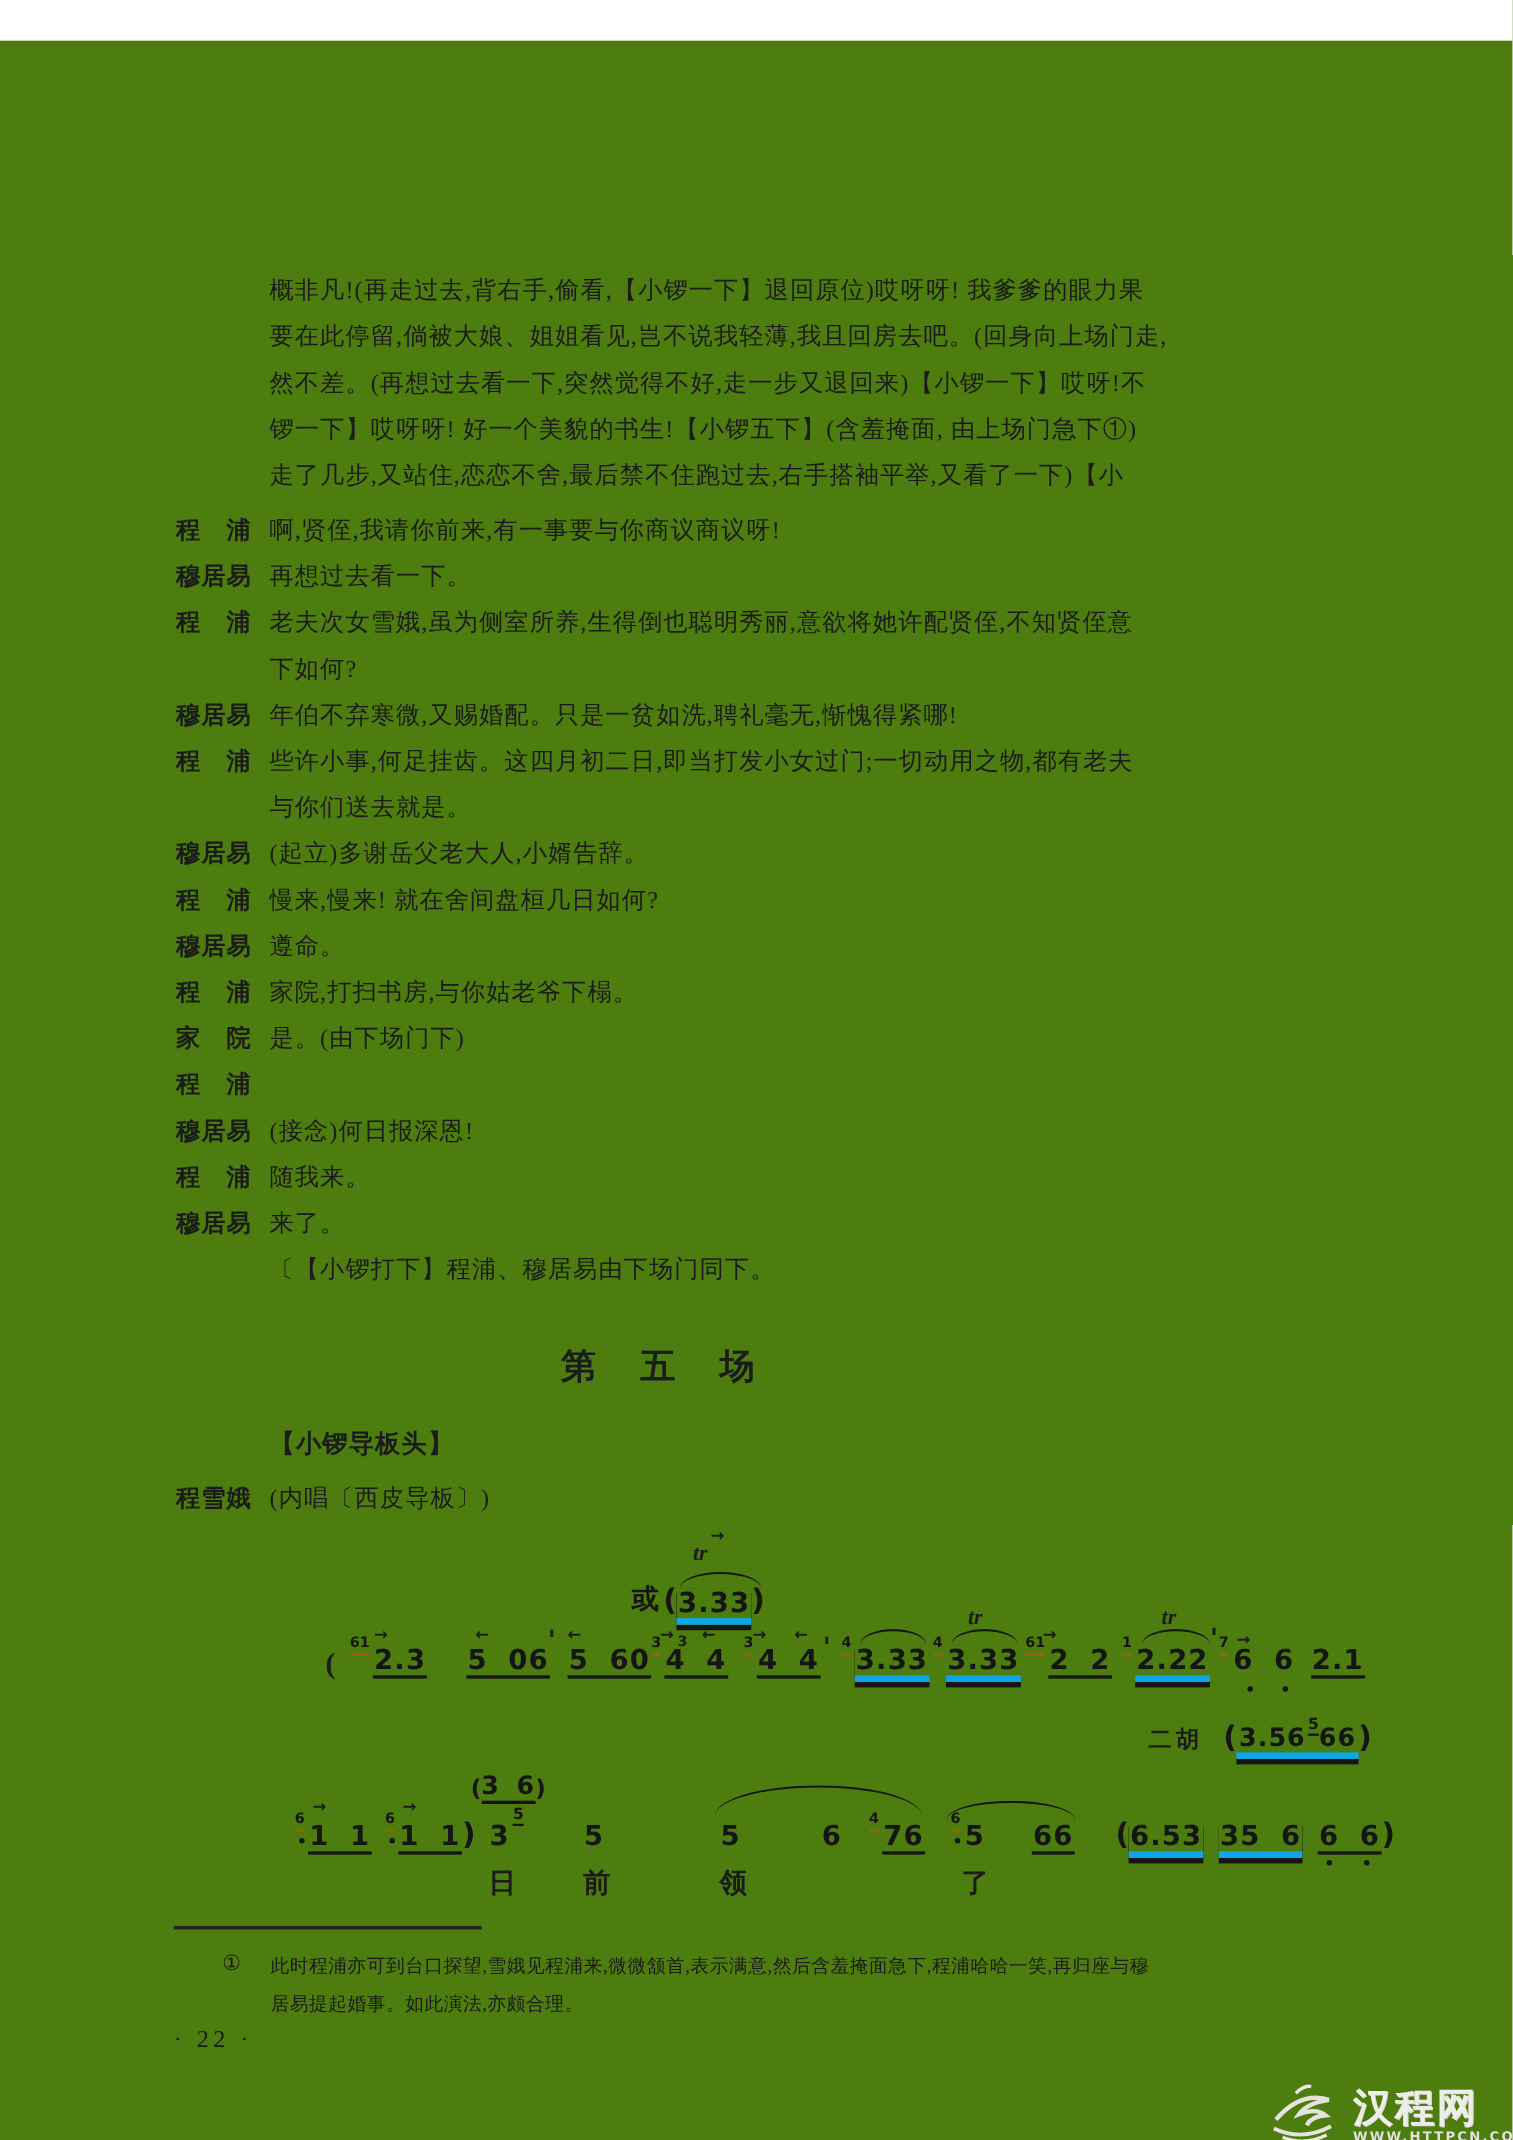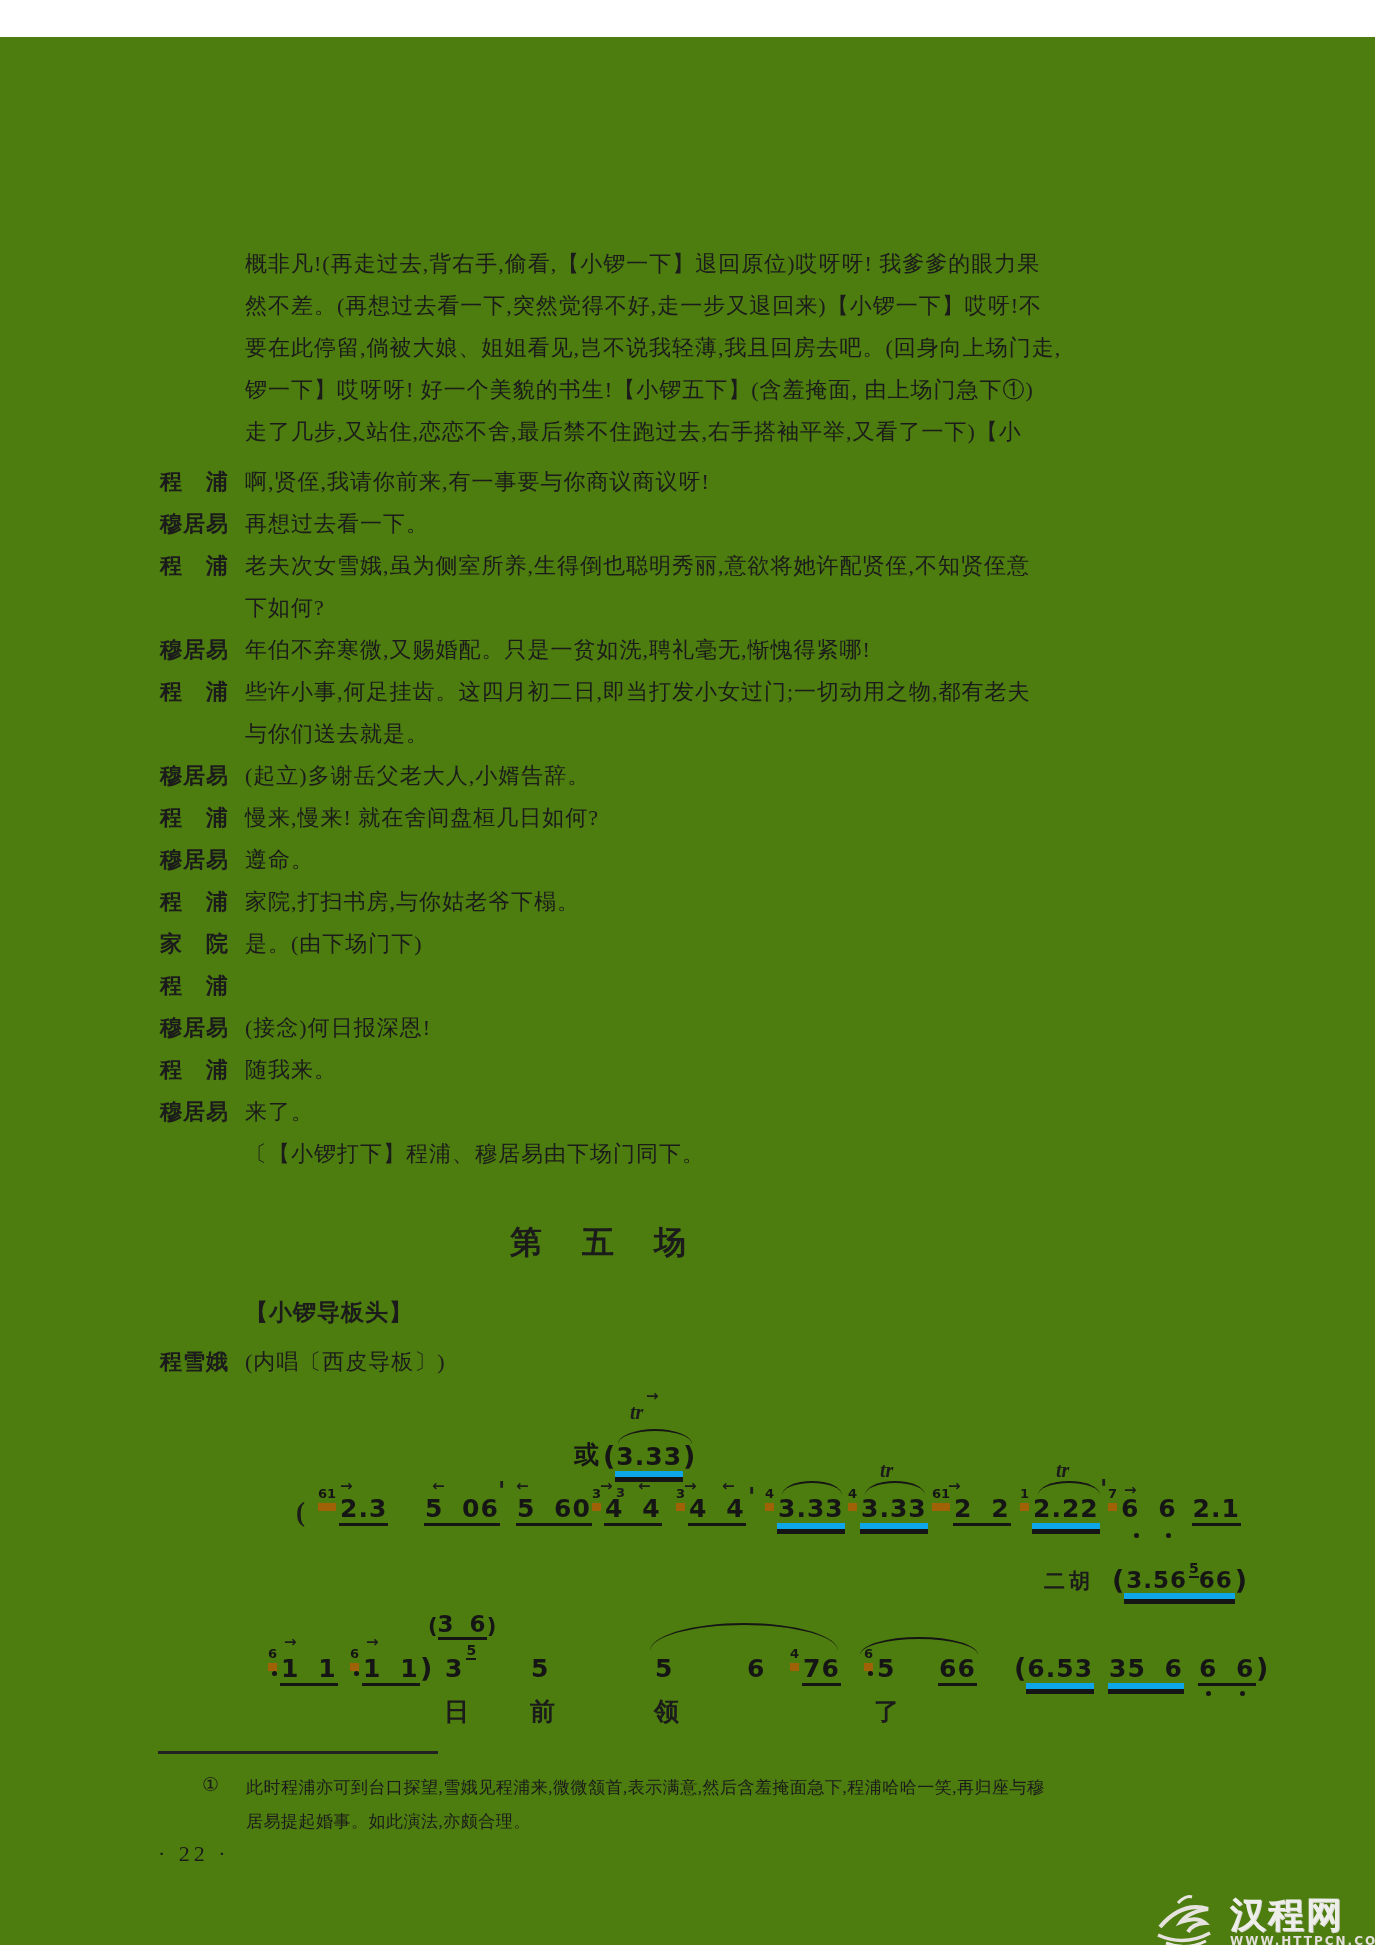--- a/index.html
+++ b/index.html
@@ -19,21 +19,21 @@
        font-family:"Liberation Sans","DejaVu Sans",sans-serif;letter-spacing:1px;}
   .singer-row{position:absolute;left:160px;top:1304px;display:flex;}
   
   .mg{position:absolute;display:flex;align-items:flex-start;
       font-family:"DejaVu Sans",sans-serif;font-weight:bold;color:#151515;}
   .mn{font-size:25px;line-height:28px;margin-top:6px;letter-spacing:1px;word-spacing:9px;
       padding:0 1px;white-space:nowrap;}
   .mn2{font-size:23px;line-height:26px;letter-spacing:1px;word-spacing:6px;white-space:nowrap;}
   .ul1{border-bottom:3px solid #151515;}
   .ul2{border-bottom:6px solid #0ea5e9;box-shadow:0 5px 0 #151515;}
-  .gr{font-size:13px;line-height:14px;height:16px;border-bottom:8px solid #a16207;
+  .gr{font-size:13px;line-height:14px;height:16px;border-bottom:2px solid #a16207;
       margin:-2px 3px 0 0;white-space:nowrap;}
   .gra{font-size:14px;line-height:15px;border-bottom:2px solid #151515;margin:-6px 0 0 2px;}
   .paren{font-size:27px;line-height:30px;margin-top:4px;font-weight:bold;}
   .cjk-inline{font-size:25px;line-height:32px;margin:2px 4px 0 0;
       font-family:"Liberation Serif",serif;font-weight:bold;}
   .arc{position:absolute;border-top:2.5px solid #151515;
        border-radius:50% 50% 0 0 / 100% 100% 0 0;}
   .trm{position:absolute;font-family:"Liberation Serif",serif;font-style:italic;
        font-weight:bold;font-size:20px;}
   .orn{position:absolute;font-size:15px;font-weight:bold;
@@ -61,22 +61,22 @@
   .wm-url{font-size:12px;font-weight:bold;color:#e4e1dd;letter-spacing:2px;
        font-family:"DejaVu Sans",sans-serif;}
 </style>
 </head>
 <body>
 
 <div class="page">
 
   <section class="opening">
     <div class="tline">概非凡!(再走过去,背右手,偷看,【小锣一下】退回原位)哎呀呀! 我爹爹的眼力果</div>
+    <div class="tline">要在此停留,倘被大娘、姐姐看见,岂不说我轻薄,我且回房去吧。(回身向上场门走,</div>
     <div class="tline">然不差。(再想过去看一下,突然觉得不好,走一步又退回来)【小锣一下】哎呀!不</div>
-    <div class="tline">要在此停留,倘被大娘、姐姐看见,岂不说我轻薄,我且回房去吧。(回身向上场门走,</div>
     <div class="tline">锣一下】哎呀呀!  好一个美貌的书生!【小锣五下】(含羞掩面, 由上场门急下①)</div>
     <div class="tline">走了几步,又站住,恋恋不舍,最后禁不住跑过去,右手搭袖平举,又看了一下)【小</div>
   </section>
 
   <section class="dialogue">
     <div class="drow">
       <div class="spk">程　浦</div>
       <div>
           <div class="tline">啊,贤侄,我请你前来,有一事要与你商议商议呀!</div>
         </div>

